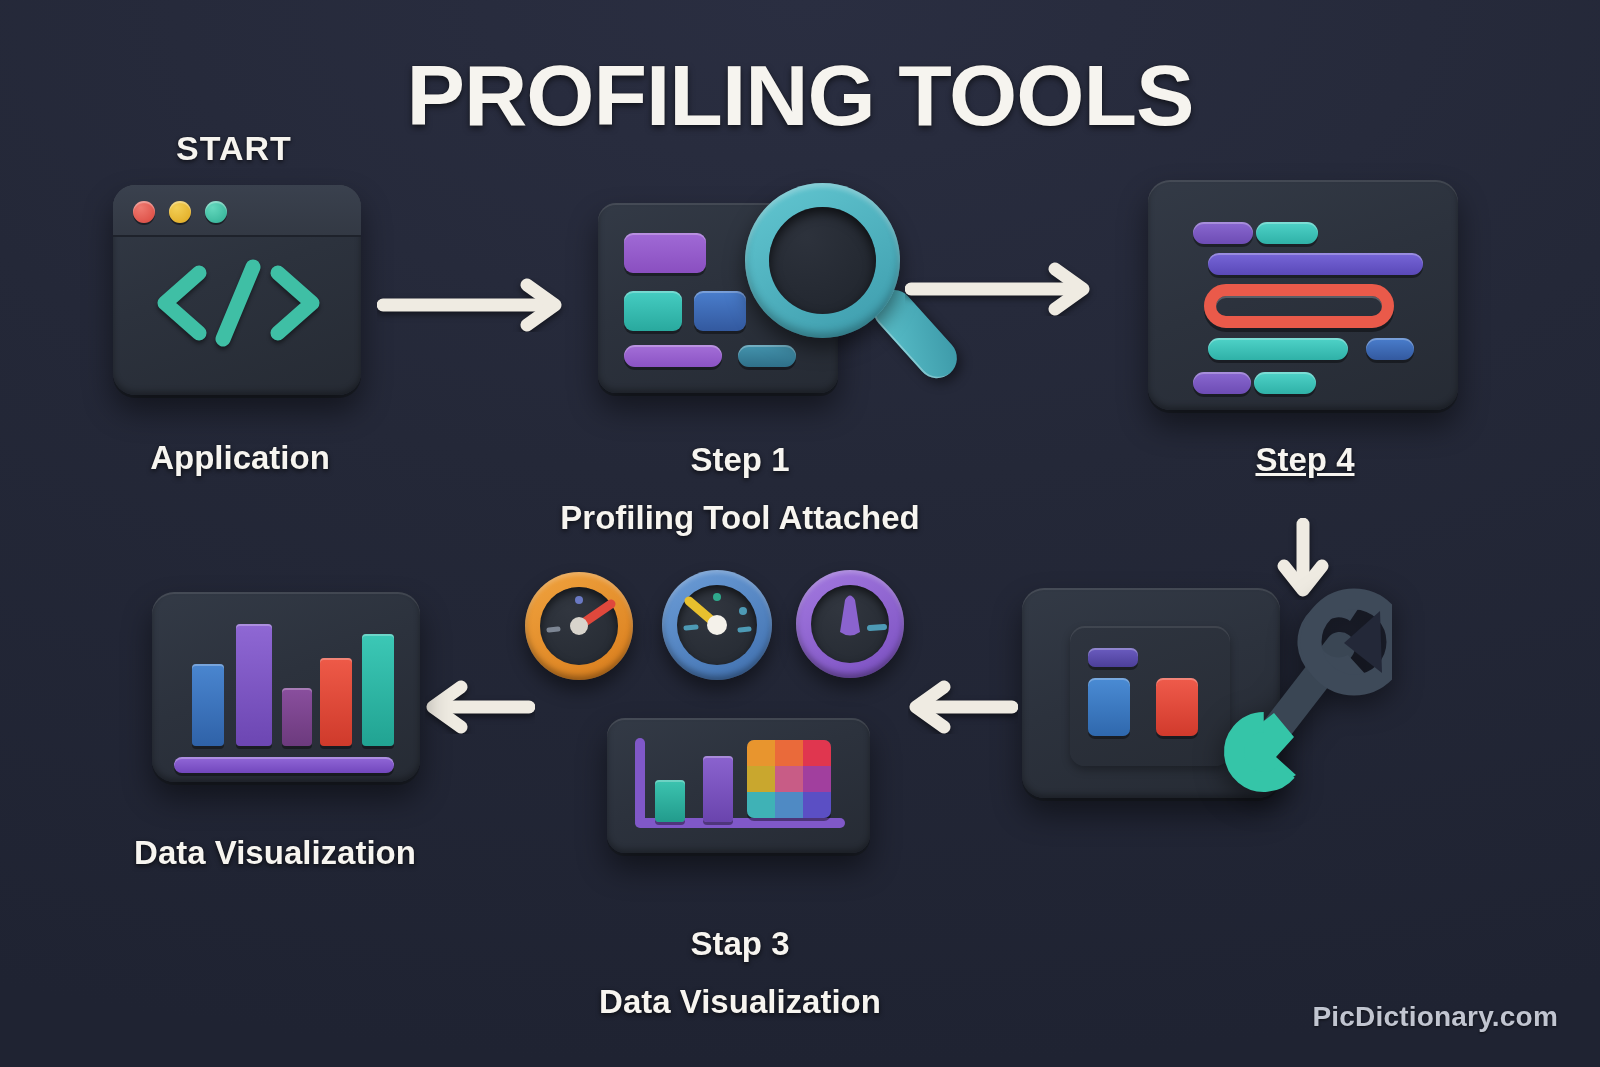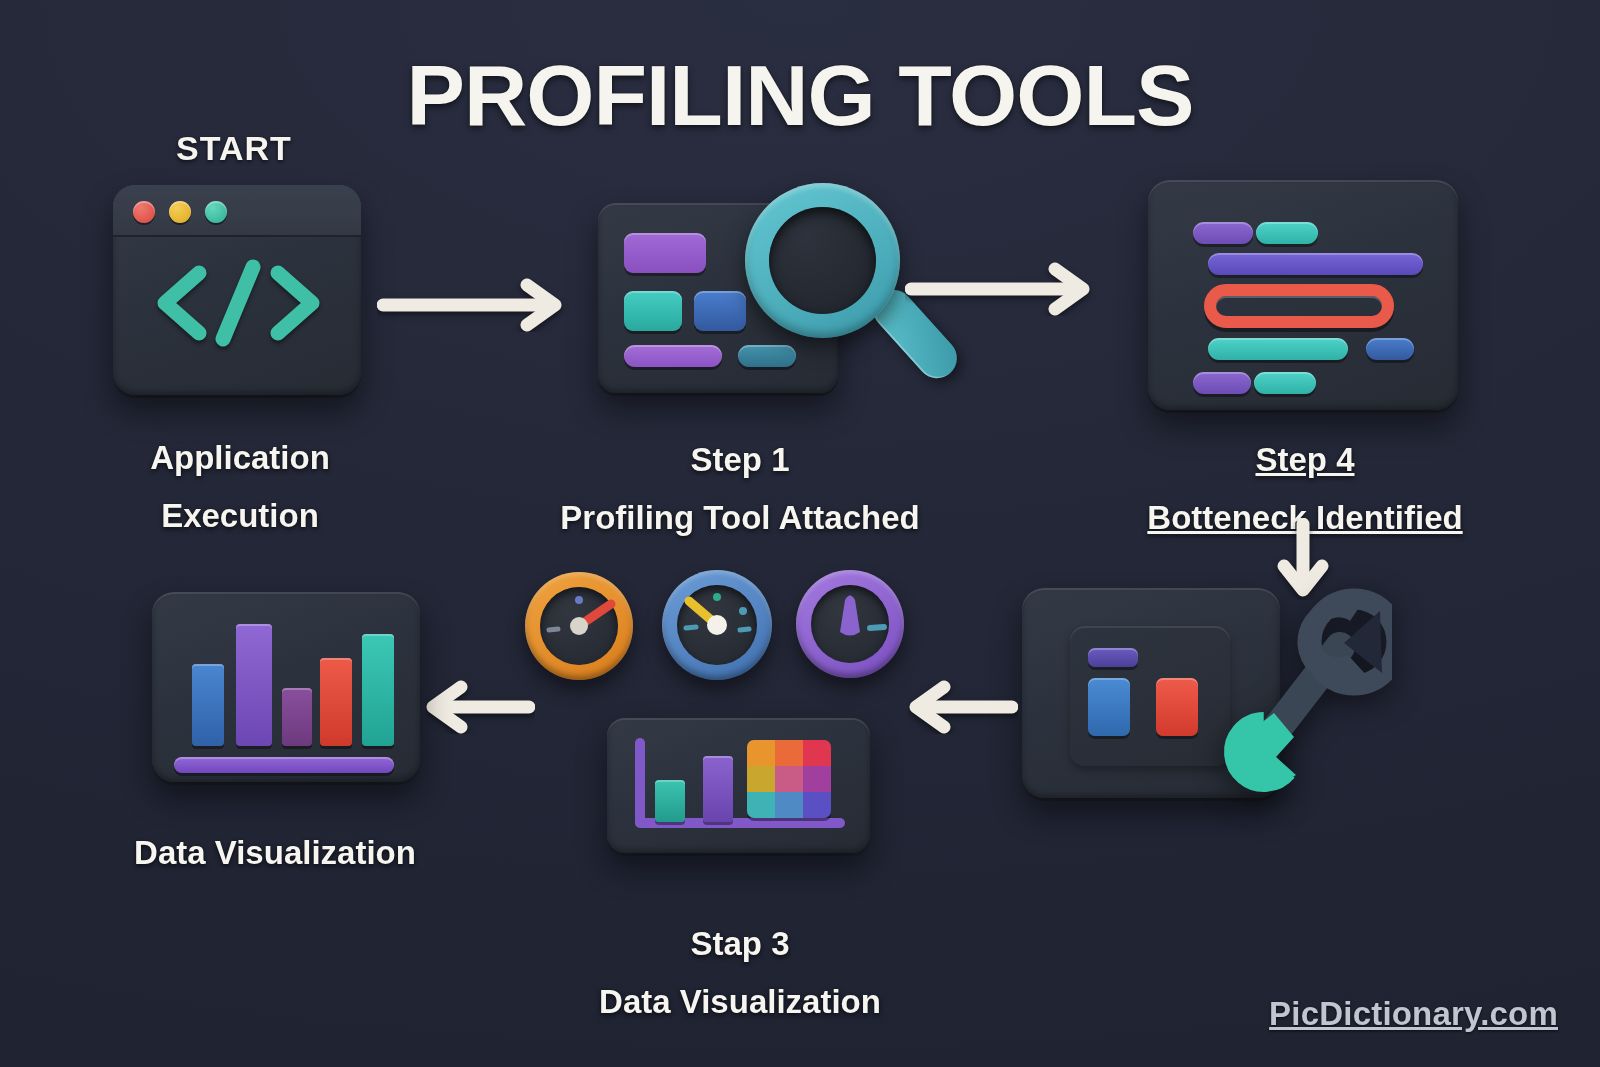--- a/index.html
+++ b/index.html
@@ -28,25 +28,24 @@
     font-family:"Liberation Sans", sans-serif;
   }
   .start-label{
     position:absolute; left:176px; top:129px;
     font-size:34px; font-weight:bold; letter-spacing:1px;
     color:#f6f4ef;
     text-shadow:0 2px 4px rgba(0,0,0,.6), 0 0 1px #11131d;
   }
   .watermark{
     position:absolute; right:42px; bottom:34px;
-    font-size:33px; font-weight:bold; letter-spacing:.2px;
+    font-size:28px; font-weight:bold; letter-spacing:.2px;
     color:#cfd3de;
     text-shadow:0 1px 3px rgba(0,0,0,.7);
     opacity:.92;
-    text-decoration:underline;
   }
 
   
   .node-label{
     position:absolute;
     text-align:center;
     color:#f7f5f0;
     font-weight:bold;
     line-height:1.18;
     text-shadow:0 2px 5px rgba(0,0,0,.65), 0 0 1px #13151f;
@@ -114,21 +113,20 @@
     <svg style="position:absolute; left:38px; top:66px;" width="175" height="104" viewBox="0 0 175 104">
       <g fill="none" stroke="#3fbfa5" stroke-width="15" stroke-linecap="round" stroke-linejoin="round" style="filter:drop-shadow(0 3px 2px rgba(0,0,0,.45));">
         <polyline points="48,22 14,52 48,82"></polyline>
         <line x1="102" y1="16" x2="72" y2="88"></line>
         <polyline points="127,22 161,52 127,82"></polyline>
       </g>
     </svg>
   </div>
   <div class="node-label" style="left:60px; top:420px; width:360px;">
     <span class="lbl-head">Application</span>
-    <span class="lbl-sub">Execution</span>
   </div>
 
   <svg class="arrow" style="left:377px; top:278px;" width="200" height="54" viewBox="0 0 200 54">
     <g stroke="#efebe2" stroke-width="13" fill="none" stroke-linecap="round" stroke-linejoin="round" style="filter:drop-shadow(0 3px 3px rgba(0,0,0,.5));">
       <line x1="6" y1="27" x2="170" y2="27"></line>
       <polyline points="150,7 178,27 150,47"></polyline>
     </g>
   </svg>
 
   <div class="card" style="left:598px; top:203px; width:240px; height:190px; border-radius:18px;">
@@ -175,21 +173,20 @@
                  box-shadow:0 4px 0 rgba(0,0,0,.4), inset 0 2px 0 rgba(255,255,255,.22);"></span>
 
     <span class="pill" style="left:60px; top:158px; width:140px; height:22px; border-radius:11px; background:linear-gradient(180deg,#4fd3c8,#2fb1a7);"></span>
     <span class="pill" style="left:218px; top:158px; width:48px; height:22px; border-radius:11px; background:linear-gradient(180deg,#4a7ecd,#33599f);"></span>
 
     <span class="pill" style="left:45px; top:192px; width:58px; height:22px; border-radius:11px; background:linear-gradient(180deg,#8a68d0,#6d4cb4);"></span>
     <span class="pill" style="left:106px; top:192px; width:62px; height:22px; border-radius:11px; background:linear-gradient(180deg,#4fd3c8,#2fb1a7);"></span>
   </div>
   <div class="node-label" style="left:1090px; top:422px; width:430px;text-decoration:underline;">
     <span class="lbl-head">Step 4</span>
-    <span class="lbl-sub">Botteneck Identified</span>
   </div>
 
   <svg class="arrow" style="left:1272px; top:518px;" width="62" height="82" viewBox="0 0 62 82">
     <g stroke="#efebe2" stroke-width="13" fill="none" stroke-linecap="round" stroke-linejoin="round" style="filter:drop-shadow(0 3px 3px rgba(0,0,0,.5));">
       <line x1="31" y1="6" x2="31" y2="62"></line>
       <polyline points="12,48 31,72 50,48"></polyline>
     </g>
   </svg>
 
   <div class="card" style="left:1022px; top:588px; width:258px; height:210px;">

